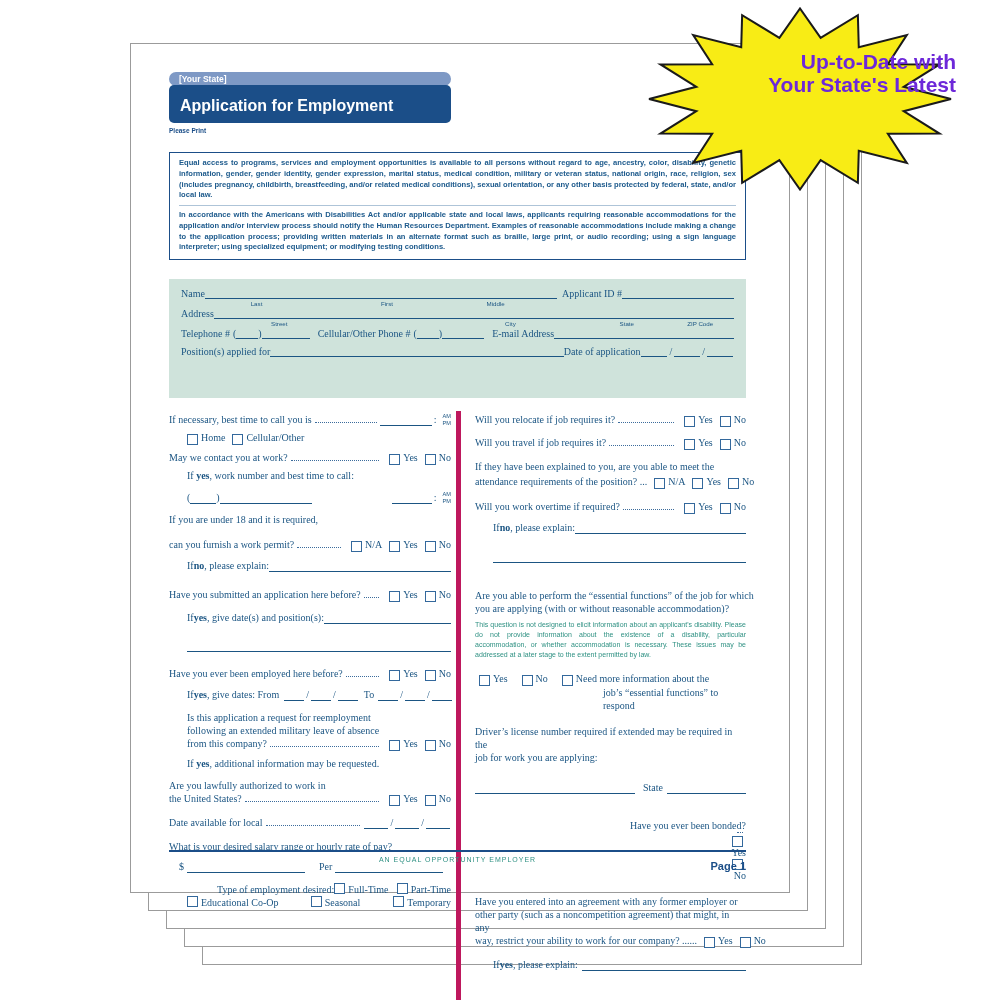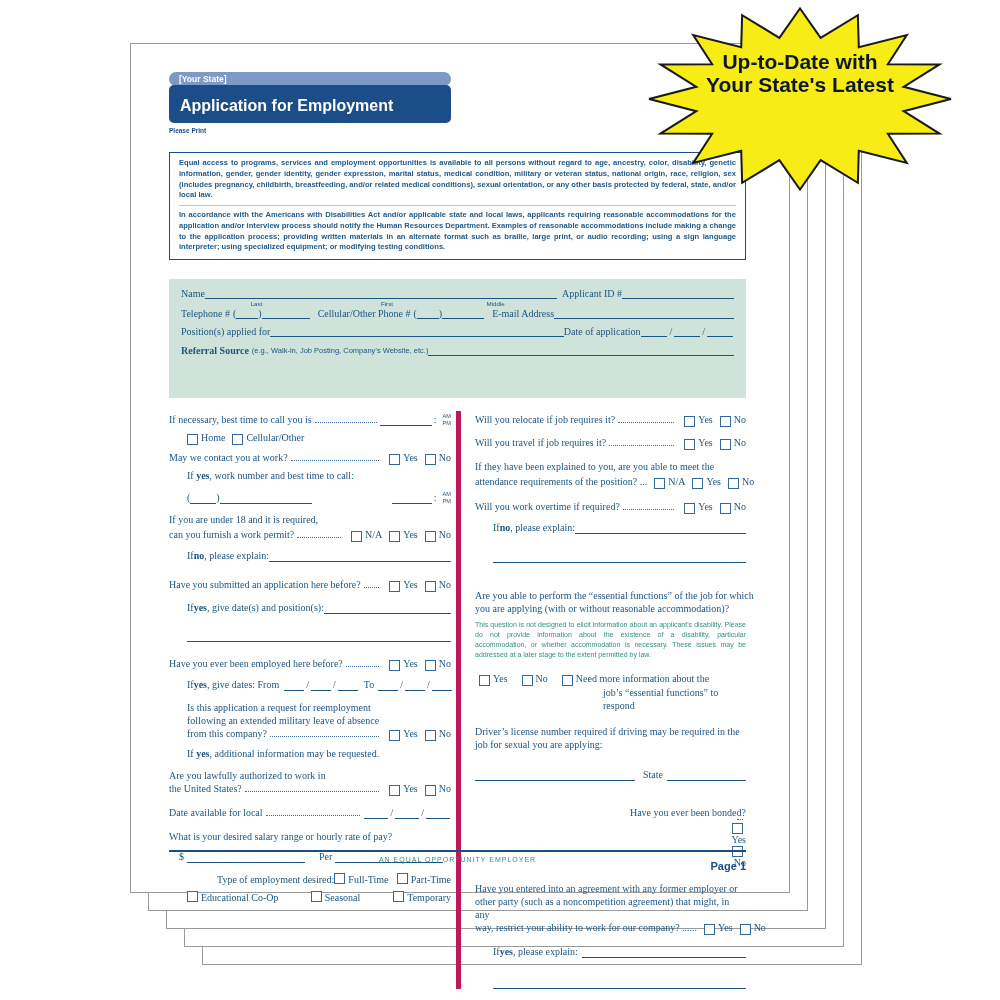--- a/index.html
+++ b/index.html
@@ -56,22 +56,22 @@
   
   .f-rule{position:absolute;left:38px;top:806px;width:577px;border-top:2.5px solid #1b4e88;}
   .f-eoe{position:absolute;left:38px;top:812px;width:577px;text-align:center;
     font:7px "Liberation Sans",sans-serif;color:#2f9183;letter-spacing:1px;}
   .f-page{position:absolute;left:38px;top:816px;width:577px;text-align:right;
     font:bold 11px "Liberation Sans",sans-serif;color:#1b4e88;}
 
   
   .badge{position:absolute;left:644px;top:0px;width:312px;height:198px;z-index:10;}
   .badge svg{position:absolute;left:0;top:0;}
-  .badge-text{position:absolute;left:0;top:50px;width:312px;text-align:center;
-    font:bold 21px "Liberation Sans",sans-serif;color:#0f172a;line-height:1.1;}
+  .badge-text{position:absolute;left:0;top:50px;width:312px;text-align:right;
+    font:bold 21px "Liberation Sans",sans-serif;color:#6d28d9;line-height:1.1;}
 </style>
 </head>
 <body>
 
 <div class="stage">
 
   <div class="sheet s5"></div>
   <div class="sheet s4"></div>
   <div class="sheet s3"></div>
   <div class="sheet s2"></div>
@@ -91,20 +91,29 @@
     <div class="green">
       <div class="grow" style="margin-bottom:9px;">
         <span class="lbl">Name</span>
         <span class="wl fill rel">
           <span class="sub" style="left:13%;">Last</span>
           <span class="sub" style="left:50%;">First</span>
           <span class="sub" style="left:80%;">Middle</span>
         </span>
         <span class="lbl" style="margin-left:5px;">Applicant ID #</span>
         <span class="wl" style="width:112px;"></span>
+      </div>
+      <div class="grow" style="margin-bottom:9px;">
+        <span class="lbl">Address</span>
+        <span class="wl fill rel">
+          <span class="sub" style="left:11%;">Street</span>
+          <span class="sub" style="left:56%;">City</span>
+          <span class="sub" style="left:78%;">State</span>
+          <span class="sub" style="left:91%;">ZIP Code</span>
+        </span>
       </div>
       <div class="grow" style="margin-bottom:7px;">
         <span class="lbl">Telephone #</span>
         <span style="margin-left:3px;">(</span>
         <span class="wl" style="width:22px;"></span>
         <span>)</span>
         <span class="wl" style="width:48px;"></span>
         <span class="lbl" style="margin-left:8px;">Cellular/Other Phone #</span>
         <span style="margin-left:3px;">(</span>
         <span class="wl" style="width:22px;"></span>
@@ -118,25 +127,20 @@
         <span class="wl fill"></span>
         <span class="lbl">Date of application</span>
         <span class="sd">
           <span class="wl" style="width:26px;"></span>
             <span class="slash">/</span>
             <span class="wl" style="width:26px;"></span>
             <span class="slash">/</span>
             <span class="wl" style="width:26px;"></span>
         </span>
       </div>
-      <div class="grow">
-        <span class="lbl b">Referral Source</span>
-        <span class="lbl small-note" style="margin-left:3px;margin-bottom:1px;">(e.g., Walk-in, Job Posting, Company’s Website, etc.)</span>
-        <span class="wl fill"></span>
-      </div>
     </div>
 
     <div class="qa">
 
       <div class="colL">
         <div class="q" style="margin-top:2px;">
           <span>If necessary, best time to call you is</span>
           <span class="dots"></span>
           <span class="wl" style="width:52px;"></span>
           <span style="margin:0 2px;">:</span>
@@ -169,21 +173,21 @@
           <span class="wl" style="width:92px;"></span>
           <span class="fill"></span>
           <span class="wl" style="width:40px;"></span>
           <span style="margin:0 2px;">:</span>
           <span class="ampm">
             <div>AM</div>
             <div>PM</div>
           </span>
         </div>
         <div style="margin-top:9px;">If you are under 18 and it is required,</div>
-        <div class="q" style="margin-top:2px;">
+        <div class="q" style="margin-top:12px;">
           <span>can you furnish a work permit?</span>
           <span class="dots"></span>
           <span class="cb"></span>
             <span>N/A</span>
           <span class="cb"></span>
             <span>Yes</span>
           <span class="cb"></span>
             <span>No</span>
         </div>
         <div class="q ind" style="margin-top:8px;">
@@ -275,21 +279,21 @@
           <span>$</span>
           <span class="wl" style="width:118px;margin-left:3px;"></span>
           <span style="margin-left:14px;">Per</span>
           <span class="wl" style="width:108px;margin-left:3px;"></span>
         </div>
         <div class="q" style="margin-top:10px;margin-left:48px;">
           <span style="width:126px;">Type of employment desired:</span>
           <span style="width:84px;"><span class="cb" style="margin-left:0;"></span><span>Full-Time</span></span>
           <span><span class="cb" style="margin-left:0;"></span><span>Part-Time</span></span>
         </div>
-        <div class="q" style="margin-top:5px;">
+        <div class="q" style="">
           <span style="width:126px;margin-left:18px;box-sizing:border-box;"><span class="cb" style="margin-left:0;"></span><span>Educational Co-Op</span></span>
           <span style="width:84px;"><span class="cb" style="margin-left:0;"></span><span>Seasonal</span></span>
           <span><span class="cb" style="margin-left:0;"></span><span>Temporary</span></span>
         </div>
       </div>
 
       <div class="colR">
         <div class="q" style="margin-top:2px;">
           <span>Will you relocate if job requires it?</span>
           <span class="dots"></span>
@@ -338,22 +342,22 @@
         <div class="tnote" style="margin-top:5px;">This question is not designed to elicit information about an applicant's disability. Please do not provide information about the existence of a disability, particular accommodation, or whether accommodation is necessary. These issues may be addressed at a later stage to the extent permitted by law.</div>
         <div class="q" style="margin-top:11px;">
           <span class="cb" style="margin-left:4px;"></span>
             <span>Yes</span>
           <span class="cb" style="margin-left:14px;"></span>
             <span>No</span>
           <span class="cb" style="margin-left:14px;"></span>
             <span>Need more information about the</span>
         </div>
         <div style="margin-left:128px;margin-top:1px;">job’s “essential functions” to respond</div>
-        <div style="margin-top:13px;">Driver’s license number required if driving may be required in the</div>
-        <div>job for sexual you are applying:</div>
+        <div style="margin-top:13px;">Driver’s license number required if extended may be required in the</div>
+        <div>job for work you are applying:</div>
         <div class="q" style="margin-top:17px;">
           <span class="wl" style="width:160px;"></span>
           <span style="margin-left:8px;">State</span>
           <span class="wl fill" style="margin-left:4px;"></span>
         </div>
         <div class="q" style="margin-top:25px;flex-direction:column;">
           <span>Have you ever been bonded?</span>
           <span class="dots"></span>
           <span class="cb"></span>
             <span>Yes</span>

